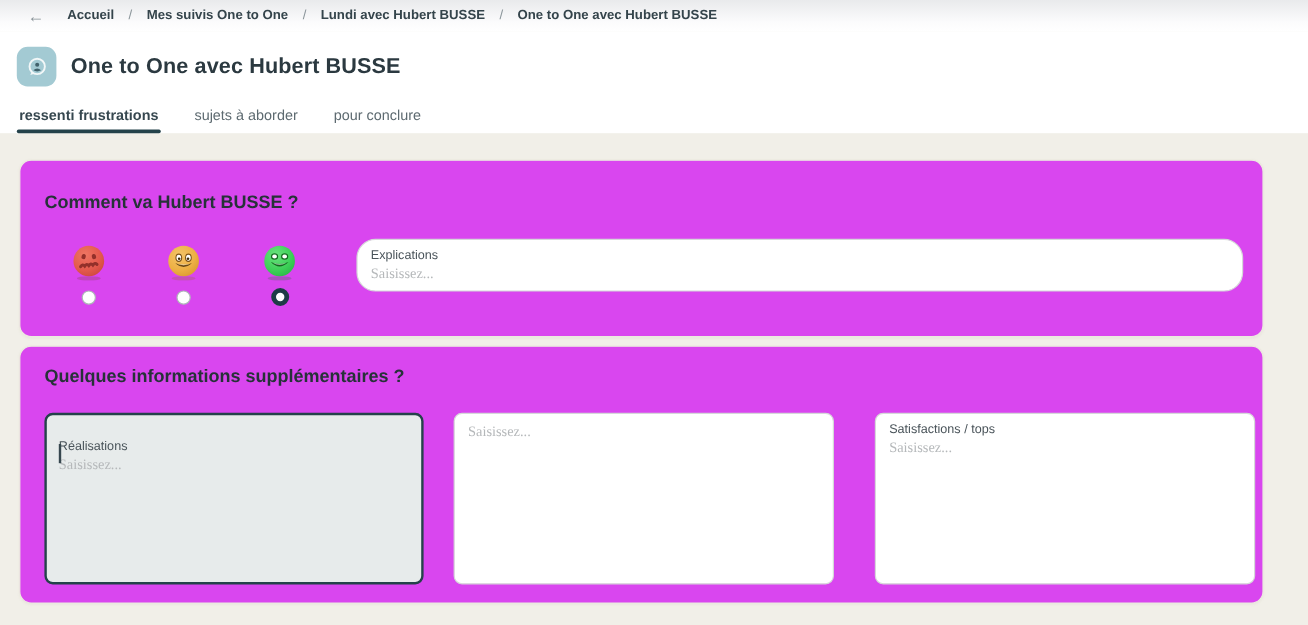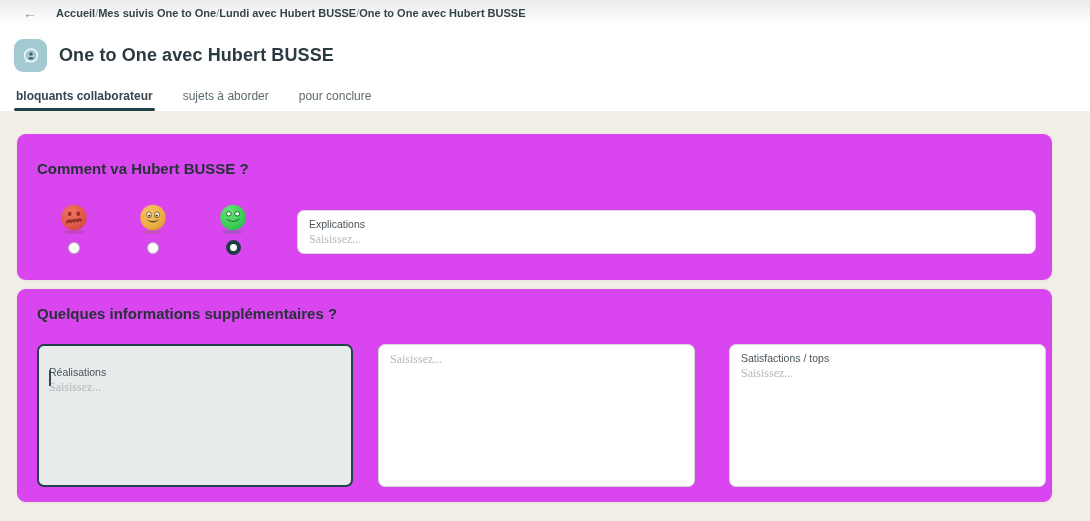--- a/index.html
+++ b/index.html
@@ -14,21 +14,21 @@
   
   .topbar {
     position: absolute; left: 0; top: 0; width: 1090px; height: 26px;
     background: linear-gradient(180deg, #e9eaec 0%, #fbfbfc 70%, #ffffff 100%);
     display: flex; align-items: center;
   }
   .back-arrow {
     margin-left: 18px; width: 24px; text-align: center;
     color: #8a9499; font-size: 14px; cursor: pointer; line-height: 1;
   }
-  .crumbs { display: flex; align-items: center; margin-left: 14px; gap: 0; }
+  .crumbs { display: flex; align-items: center; margin-left: 14px; gap: 12px; }
   .crumb { font-size: 11px; font-weight: 700; color: #34444b; cursor: pointer; white-space: nowrap; }
   .crumb-sep { font-size: 11px; color: #8a9499; }
 
   
   .header {
     position: absolute; left: 0; top: 26px; width: 1090px; height: 59px;
     background: #ffffff; display: flex; align-items: center;
   }
   .header-icon {
     width: 33px; height: 33px; margin-left: 14px; border-radius: 9px;
@@ -83,21 +83,21 @@
     position: absolute; background: #ffffff; border: 1px solid #d6d8d9;
     border-radius: 7px; padding: 7px 11px 6px 11px; overflow: hidden;
   }
   .field-label { font-size: 10.5px; color: #4a545a; margin-bottom: 2px; }
   .field textarea {
     width: 100%; border: none; outline: none; resize: none; background: transparent;
     font-family: Liberation Serif, serif;
     font-size: 12px; color: #333; padding: 0;
   }
   .field textarea::placeholder { color: #b5b8ba; opacity: 1; }
-  .explanations-field { left: 280px; top: 76px; width: 739px; height: 44px; }
+  .explanations-field { left: 280px; top: 65px; width: 739px; height: 44px; border-radius: 16px; }
   .explanations-field textarea { height: 20px; }
 
   .info-field { top: 55px; height: 143px; }
   .info-field textarea { height: 110px; }
   .field-realisations { left: 20px;  width: 316px; }
   .field-blocking     { left: 361px; width: 317px; }
   .field-satisfaction { left: 712px; width: 317px; }
   .field.focused {
     background: #e7ebeb; border: 2px solid #24424a; padding: 20px 10px 5px 10px;
   }
@@ -129,21 +129,21 @@
       <circle cx="10" cy="9.4" r="6.4" fill="none" stroke="#f2f7f8" stroke-width="1.6"></circle>
       <path d="M5.6 13.8 L4.2 16.4 L7.6 15.4 Z" fill="#f2f7f8"></path>
       <circle cx="10" cy="8" r="1.7" fill="#41626c"></circle>
       <path d="M6.8 12.6 Q10 9.6 13.2 12.6 Q10 14.4 6.8 12.6 Z" fill="#41626c"></path>
     </svg>
   </div>
   <h1 class="page-title">One to One avec Hubert BUSSE</h1>
 </div>
 
 <div class="tabbar">
-  <div class="tab active">bloquants collaborateur</div>
+  <div class="tab active">ressenti frustrations</div>
   <div class="tab">sujets à aborder</div>
   <div class="tab">pour conclure</div>
 </div>
 
 <section class="card card-1">
   <h2 class="card-title">Comment va Hubert BUSSE ?</h2>
 
   <div class="mood-option mood-bad">
     <svg class="emoji" width="28" height="30" viewBox="0 0 28 30">
       <defs>

